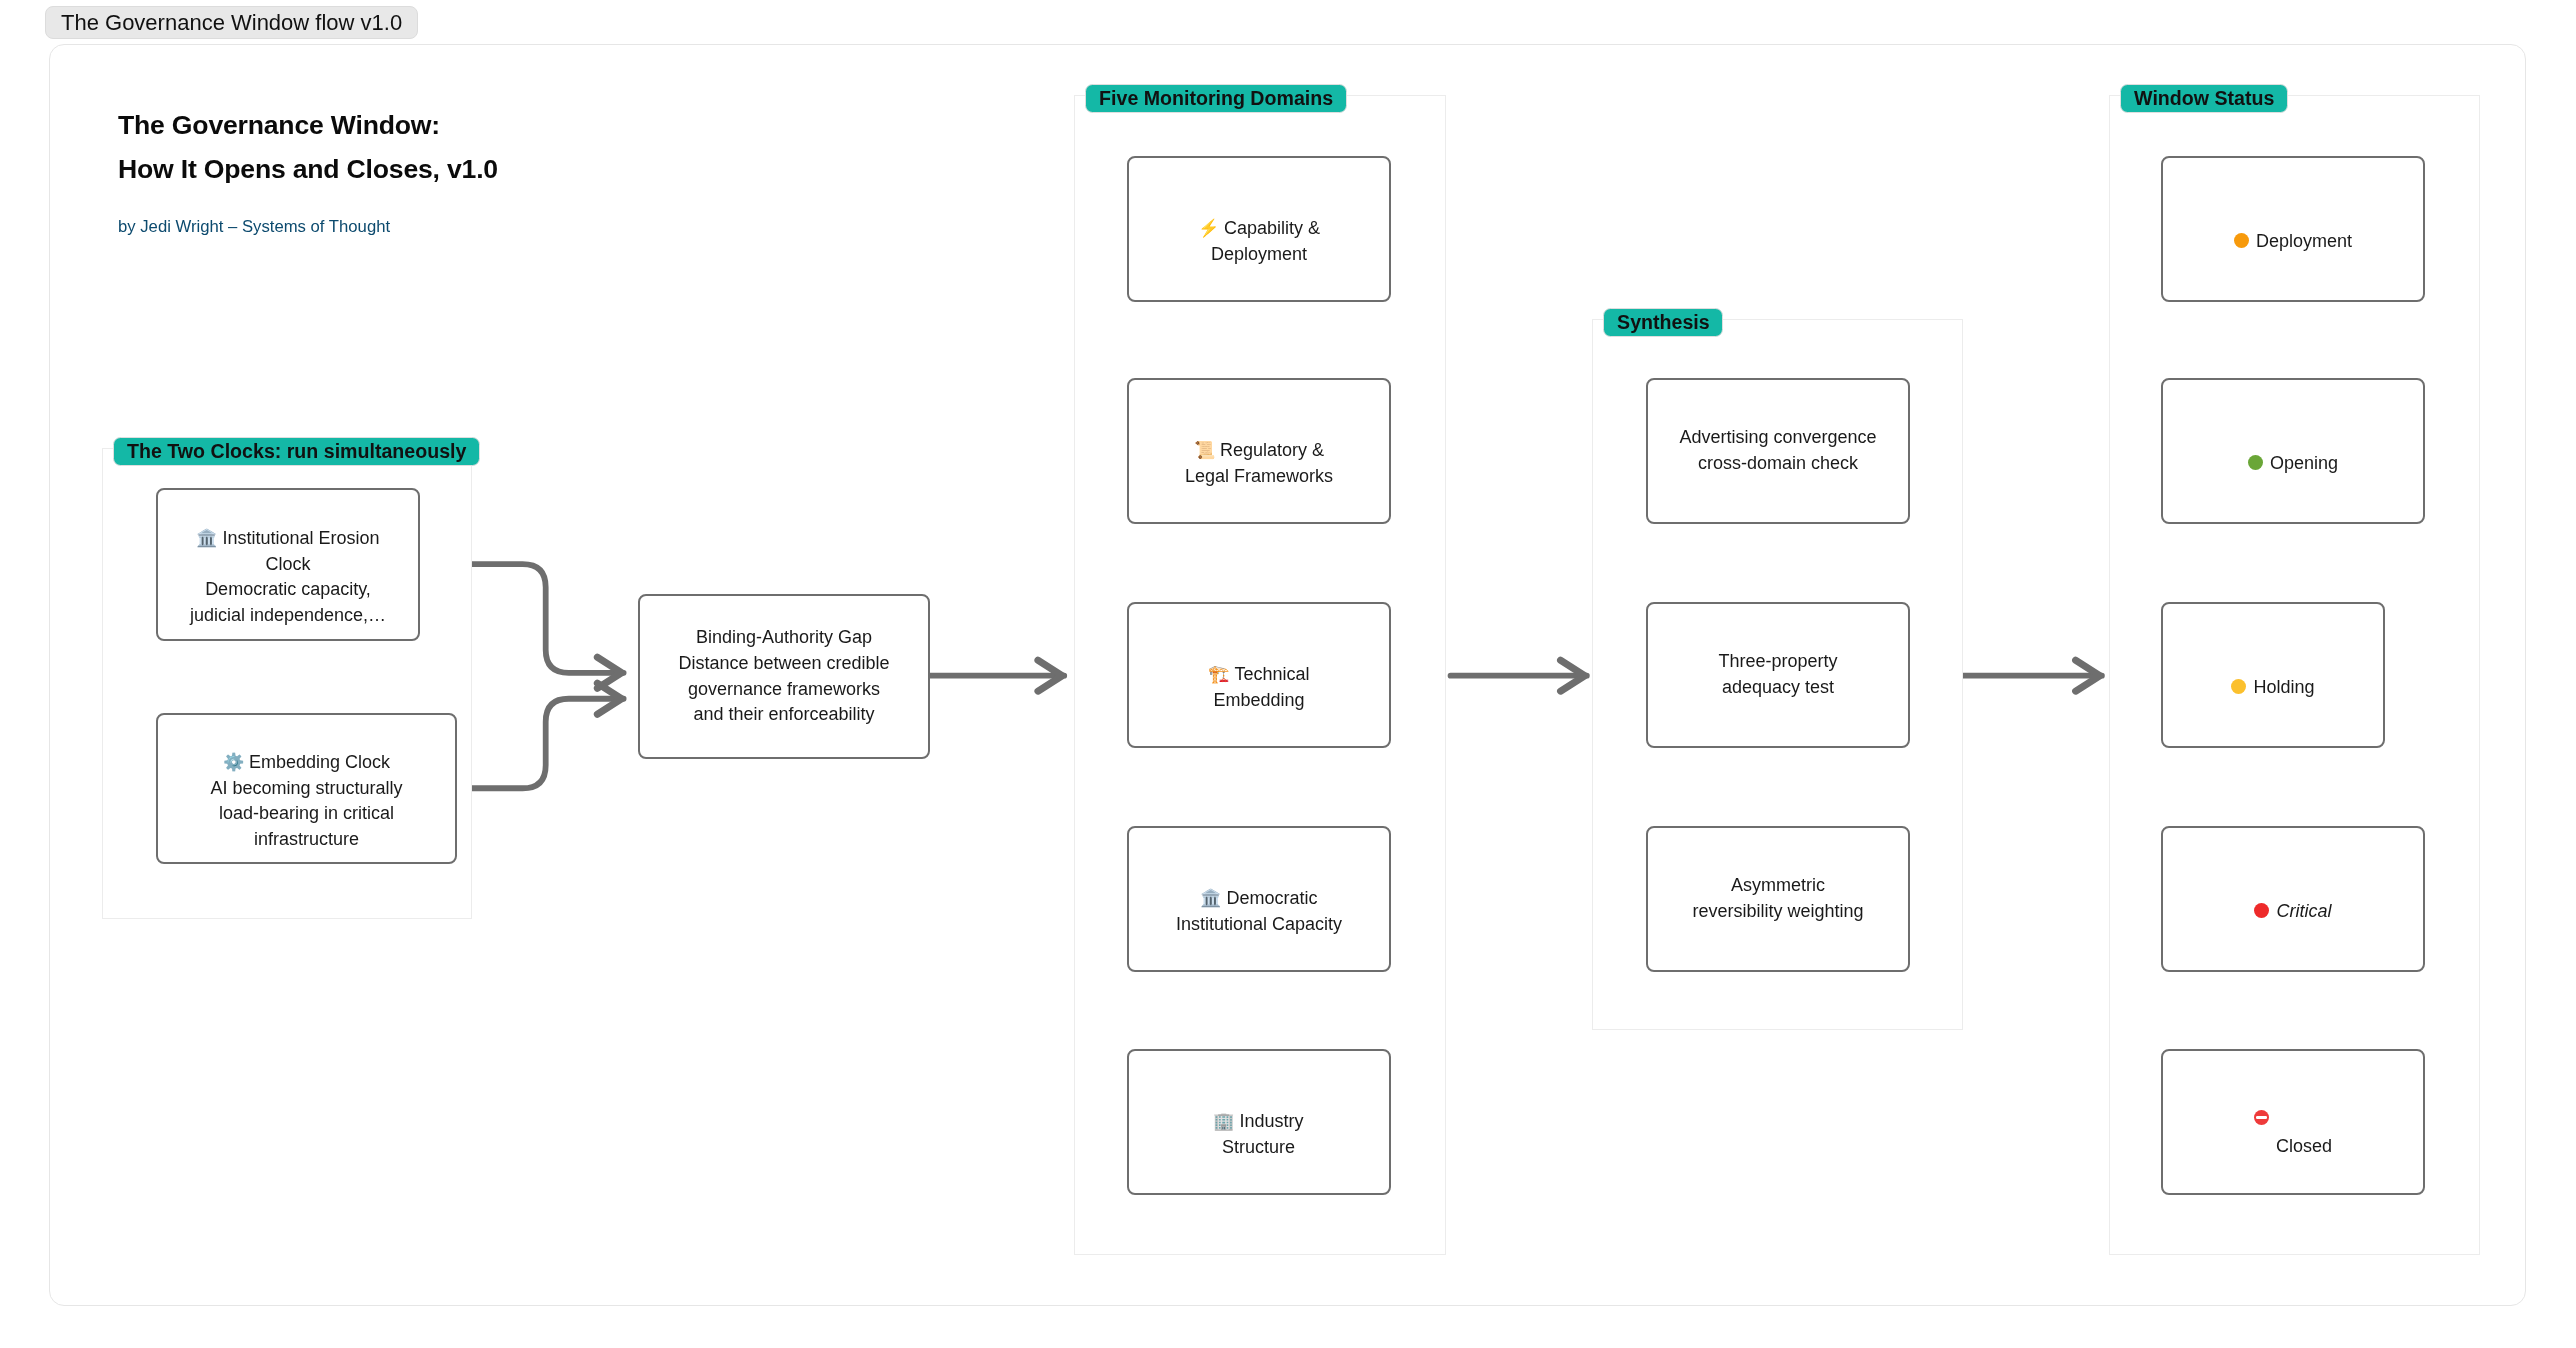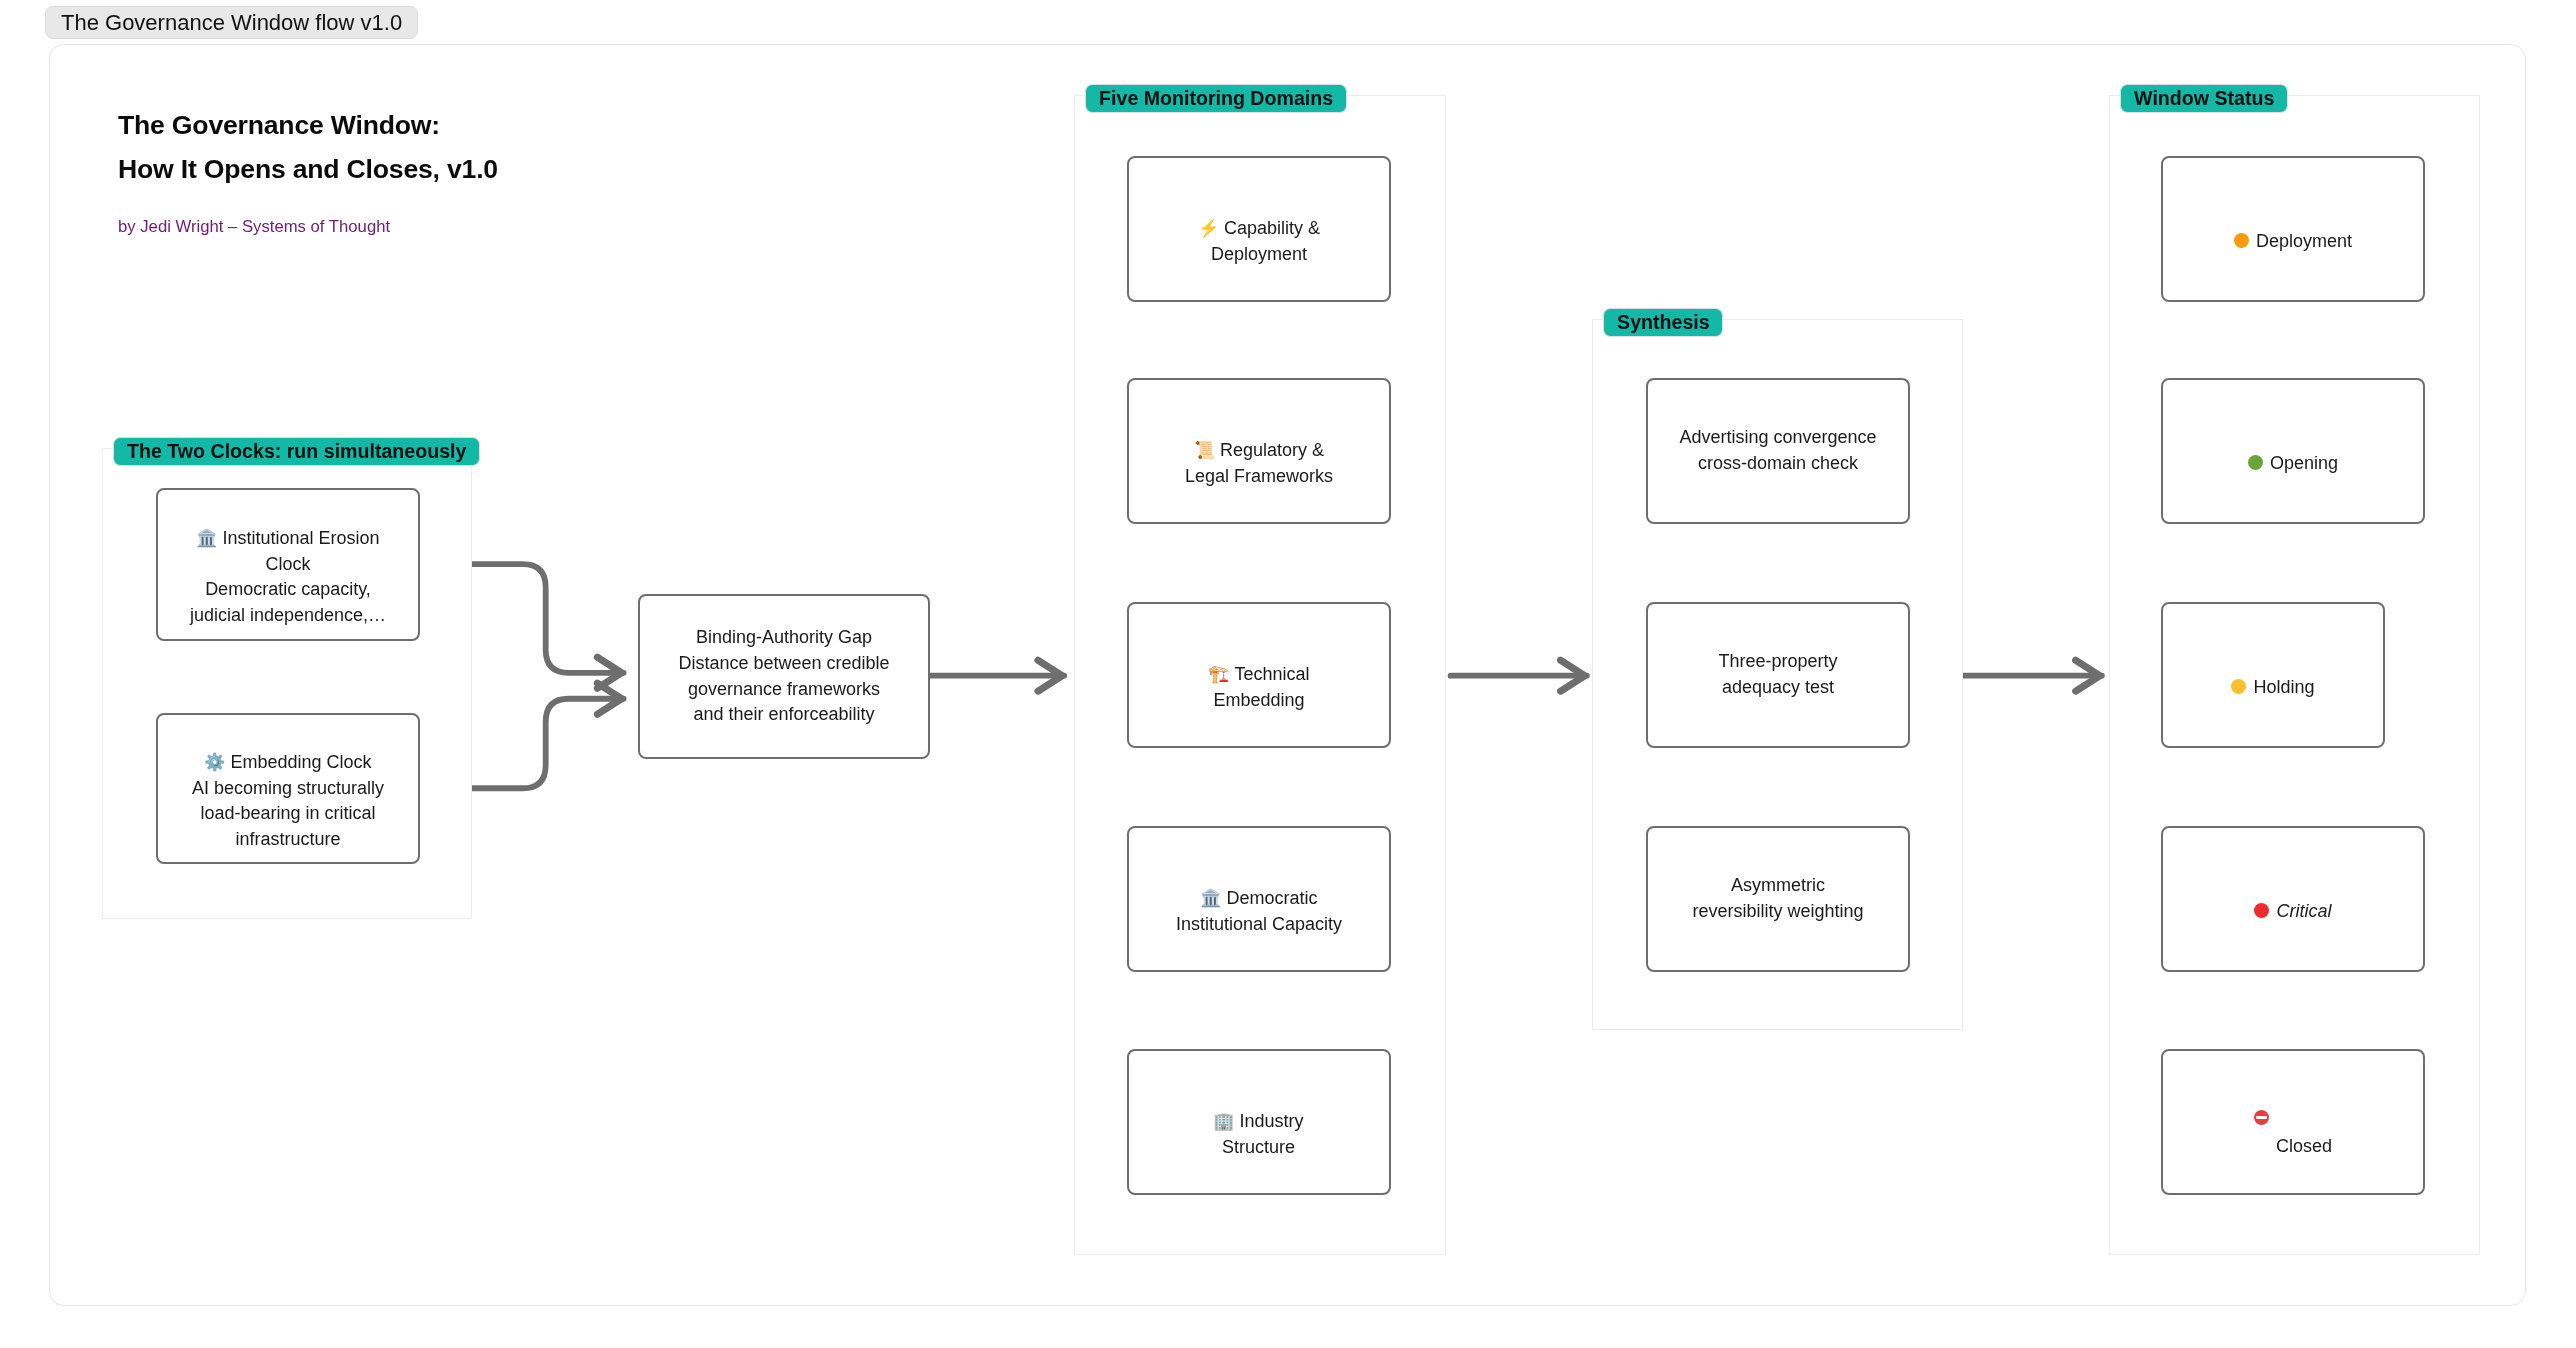--- a/index.html
+++ b/index.html
@@ -42,21 +42,21 @@
   .heading { position: absolute; left: 118px; top: 110px; }
   .heading .line1 {
     font-size: 26.6px; font-weight: bold; color: #0b0b0b;
     letter-spacing: -0.2px; white-space: nowrap;
   }
   .heading .line2 {
     font-size: 26.6px; font-weight: bold; color: #0b0b0b;
     margin-top: 12.7px; letter-spacing: -0.2px; white-space: nowrap;
   }
   .heading .byline {
-    font-size: 16.7px; color: #701a75; margin-top: 32px; white-space: nowrap;
+    font-size: 16.7px; color: #0c4a6e; margin-top: 32px; white-space: nowrap;
   }
 
   
   .group {
     position: absolute;
     background: #ffffff;
     border: 1.2px solid #ececec;
   }
   .group-label {
     position: absolute;
@@ -146,21 +146,21 @@
 
   <div class="node" style="left:156px; top:488px; width:264px; height:153px;">
     <div class="node-text">
       <span class="emoji">🏛️</span><span>Institutional Erosion
 Clock
 Democratic capacity,
 judicial independence,…</span>
     </div>
   </div>
 
-  <div class="node" style="left:156px; top:713px; width:264px; height:151px;justify-content:center;">
+  <div class="node" style="left:156px; top:713px; width:301px; height:151px;justify-content:center;">
     <div class="node-text">
       <span class="emoji">⚙️</span><span>Embedding Clock
 AI becoming structurally
 load-bearing in critical
 infrastructure</span>
     </div>
   </div>
 
   <div class="node big" style="left:638px; top:594px; width:292px; height:165px;">
     <div class="node-text">Binding-Authority Gap

